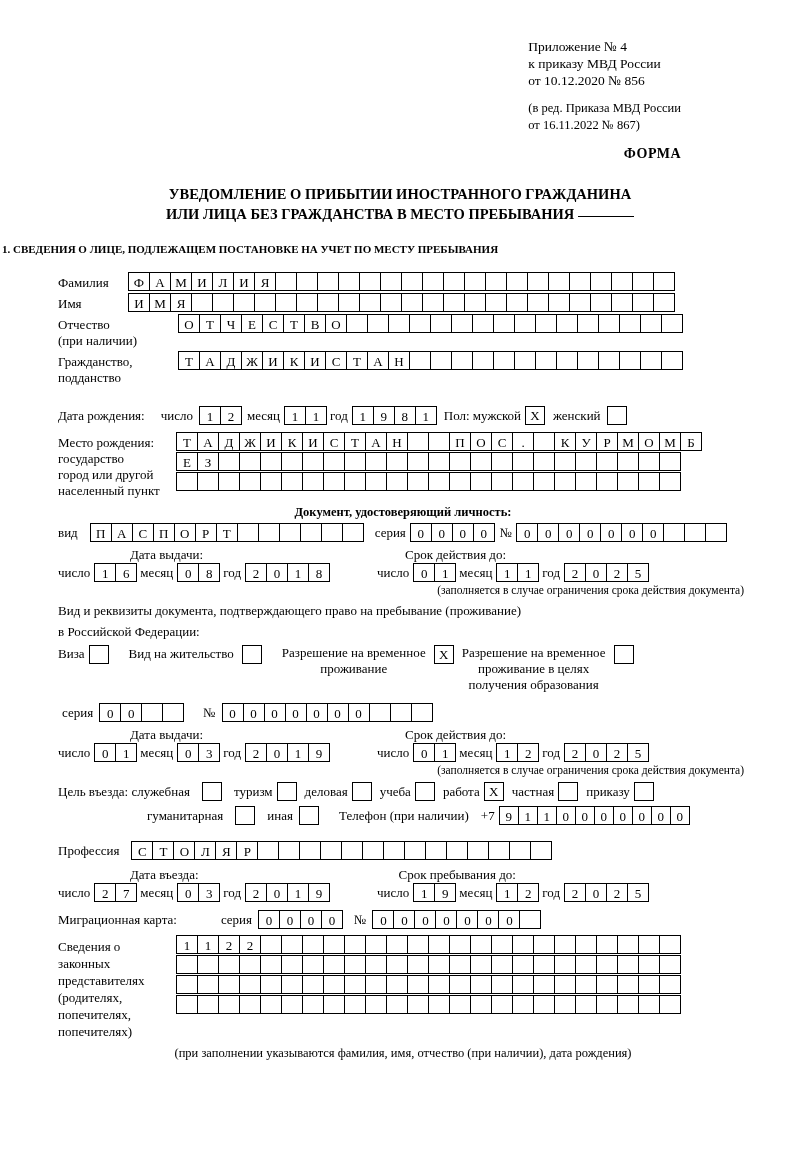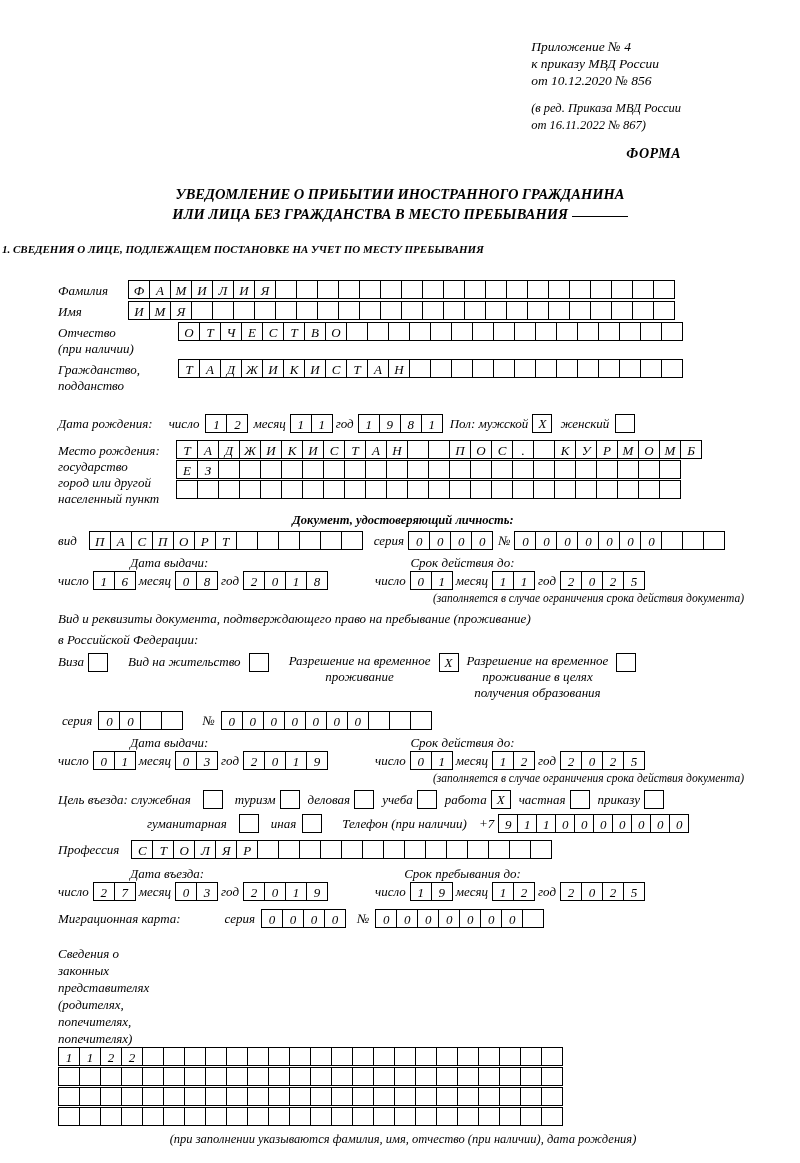--- a/index.html
+++ b/index.html
@@ -14,21 +14,20 @@
     color: #000;
     font-size: 13px;
     position: relative;
     overflow: hidden;
   }
   .page {
     position: relative;
     width: 743px;
     height: 1163px;
     padding: 0;
-    font-style: italic;
   }
   .hdr {
     position: absolute;
     top: 38px;
     right: 62px;
     text-align: left;
     font-size: 13.5px;
     line-height: 17px;
   }
   .hdr .grp2 { margin-top: 11px; font-size: 12.5px; }
@@ -60,21 +59,21 @@
     position: absolute;
     top: 243px;
     left: 2px;
     width: 800px;
     text-align: left;
     font-weight: bold;
     font-size: 11px;
   }
   .body {
     position: absolute;
-    top: 280px;
+    top: 272px;
     left: 58px;
     width: 690px;
   }
   .row {
     display: flex;
     align-items: flex-start;
     margin-bottom: 2px;
   }
   .lbl {
     font-size: 13px;
@@ -696,21 +695,21 @@
           <div class="cell sm">0</div>
           <div class="cell sm">0</div>
           <div class="cell sm">0</div>
           <div class="cell sm">0</div>
           <div class="cell sm">0</div>
           <div class="cell sm">0</div>
           <div class="cell sm">0</div>
         </span>
     </div>
 
-    <div class="row inline" style="margin-top:7px;">
+    <div class="row inline" style="margin-top:16px;">
       <span class="t">Профессия</span>
       <span class="gap12"></span>
       <span class="cells" id="cells-profession">
           <div class="cell">С</div>
           <div class="cell">Т</div>
           <div class="cell">О</div>
           <div class="cell">Л</div>
           <div class="cell">Я</div>
           <div class="cell">Р</div>
           <div class="cell"></div>
@@ -804,21 +803,21 @@
           <div class="cell">0</div>
           <div class="cell">0</div>
           <div class="cell">0</div>
           <div class="cell">0</div>
           <div class="cell">0</div>
           <div class="cell">0</div>
           <div class="cell"></div>
         </span>
     </div>
 
-    <div class="row" style="margin-top:14px;flex-direction:column;">
+    <div class="row" style="margin-top:6px;">
       <div class="lbl" style="width:118px; line-height:17px;">
         <div>Сведения о</div>
         <div>законных</div>
         <div>представителях</div>
         <div>(родителях,</div>
         <div>попечителях,</div>
         <div>попечителях)</div>
       </div>
       <div>
         <div class="cells" id="cells-lr1">

